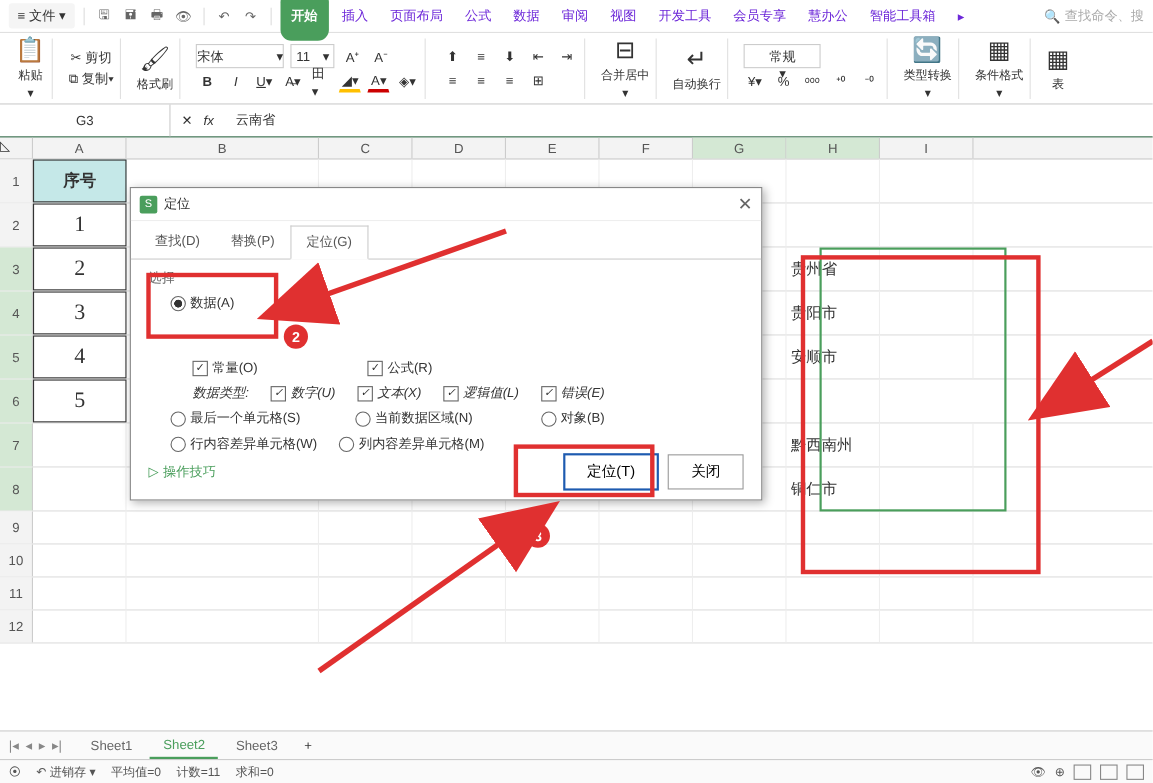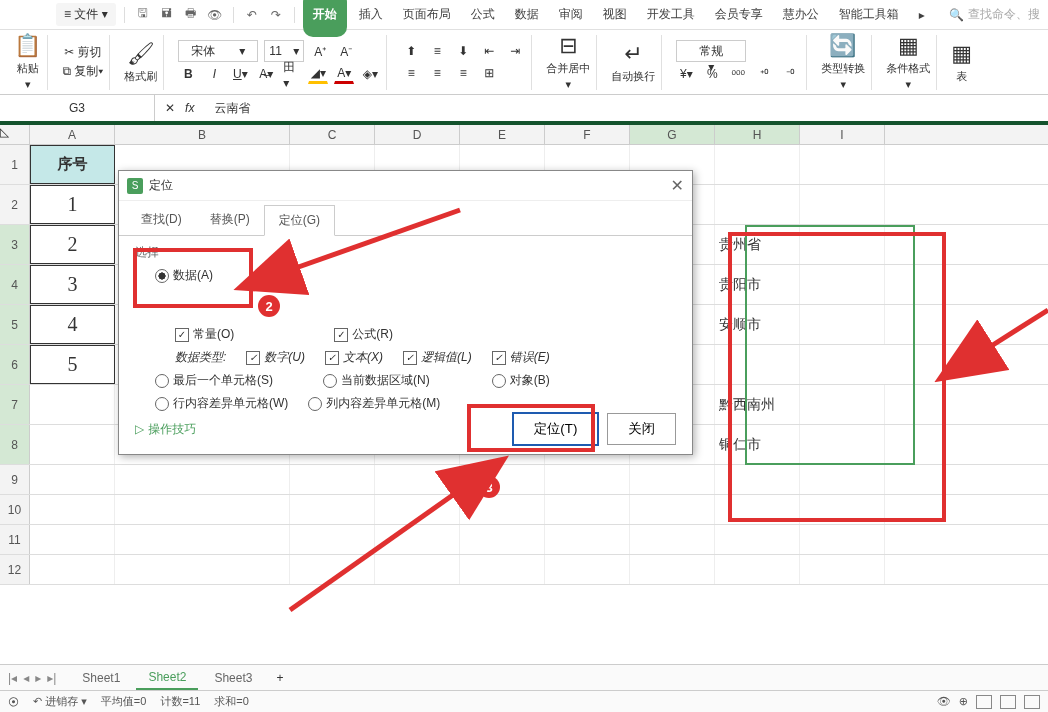--- a/index.html
+++ b/index.html
@@ -1,39 +1,39 @@
 <!DOCTYPE html>
 <html><head>
 <meta charset="utf-8">
 <style>
 * { margin:0; padding:0; box-sizing:border-box; font-family:"Microsoft YaHei",sans-serif; }
 body { width:1048px; height:712px; background:#fff; overflow:hidden; position:relative; font-size:12px; color:#333; }
 
 
 .menubar { height:30px; display:flex; align-items:center; padding:0 8px; border-bottom:1px solid #e0e0e0; gap:4px; }
-.menubar .file-btn { background:#f5f5f5; padding:3px 8px; border-radius:3px;margin-left:48px; }
+.menubar .file-btn { background:#f5f5f5; padding:3px 8px; border-radius:3px; }
 .menubar .icon-btn { width:20px; height:20px; display:flex; align-items:center; justify-content:center; color:#666; }
 .menubar .sep { width:1px; height:16px; background:#ddd; margin:0 4px; }
 .tab-active { background:#4a9e5c; color:#fff; padding:14px 10px; border-radius:10px; font-weight:bold; }
-.tab-item { padding:3px 8px; color:#404040; }
+.tab-item { padding:3px 8px; color:#6d28d9; }
 .search-hint { margin-left:auto; color:#aaa; display:flex; align-items:center; gap:4px; }
 
 
 .ribbon { height:65px; display:flex; align-items:center; padding:0 8px; border-bottom:1px solid #ccc; gap:8px; }
 .ribbon-group { display:flex; flex-direction:column; align-items:center; gap:2px; padding:0 6px; border-right:1px solid #e0e0e0; height:55px; justify-content:center; }
 .ribbon-group:last-child { border-right:none; }
 .big-btn { display:flex; flex-direction:column; align-items:center; font-size:11px; gap:2px; }
 .big-icon { font-size:22px; }
 .small-row { display:flex; gap:6px; align-items:center; }
-.font-sel { border:1px solid #ccc; padding:2px 12px; width:80px; height:22px; background:#fff; display:flex; align-items:center; justify-content:space-between; }
+.font-sel { border:1px solid #ccc; padding:2px 0; width:80px; height:22px; background:#fff; display:flex; align-items:center; justify-content:space-between; }
 .size-sel { border:1px solid #ccc; padding:2px 4px; width:40px; height:22px; background:#fff; display:flex; align-items:center; justify-content:space-between; }
 .fmt-btn { width:20px; height:20px; display:flex; align-items:center; justify-content:center; border:1px solid transparent; }
 
 
-.formula-bar { height:30px; display:flex; align-items:center; border-bottom:4px solid #14532d; }
+.formula-bar { height:30px; display:flex; align-items:center; border-bottom:1px solid #14532d; }
 .name-box { width:155px; text-align:center; border-right:1px solid #ccc; height:100%; display:flex; align-items:center; justify-content:center; }
 .fx-area { display:flex; align-items:center; padding:0 10px; gap:10px; }
 .fx-val { padding:0 10px; }
 
 
 .grid-area { position:relative; height:530px; overflow:hidden; }
 .col-headers { display:flex; height:20px; background:#f3f3f3; border-bottom:1px solid #ccc; }
 .corner { width:30px; border-right:1px solid #ccc; }
 .ch { border-right:1px solid #ccc; display:flex; align-items:center; justify-content:center; color:#555; }
 .ch.sel { background:#d4e8d4; }

